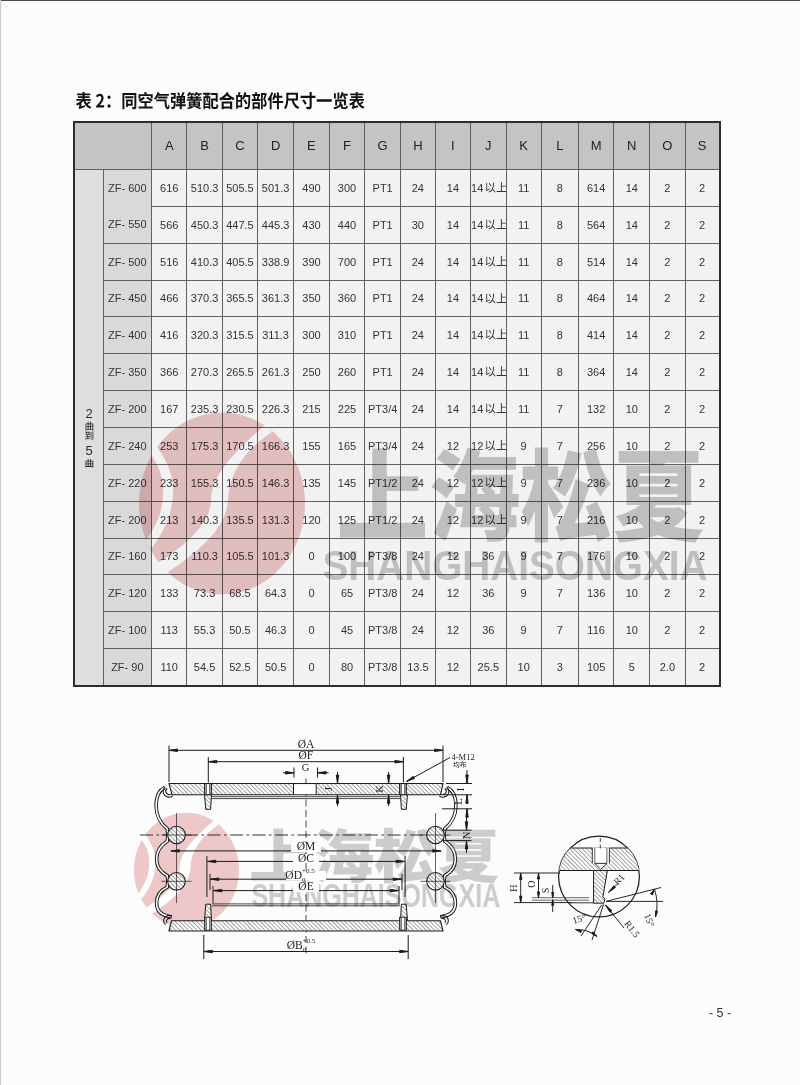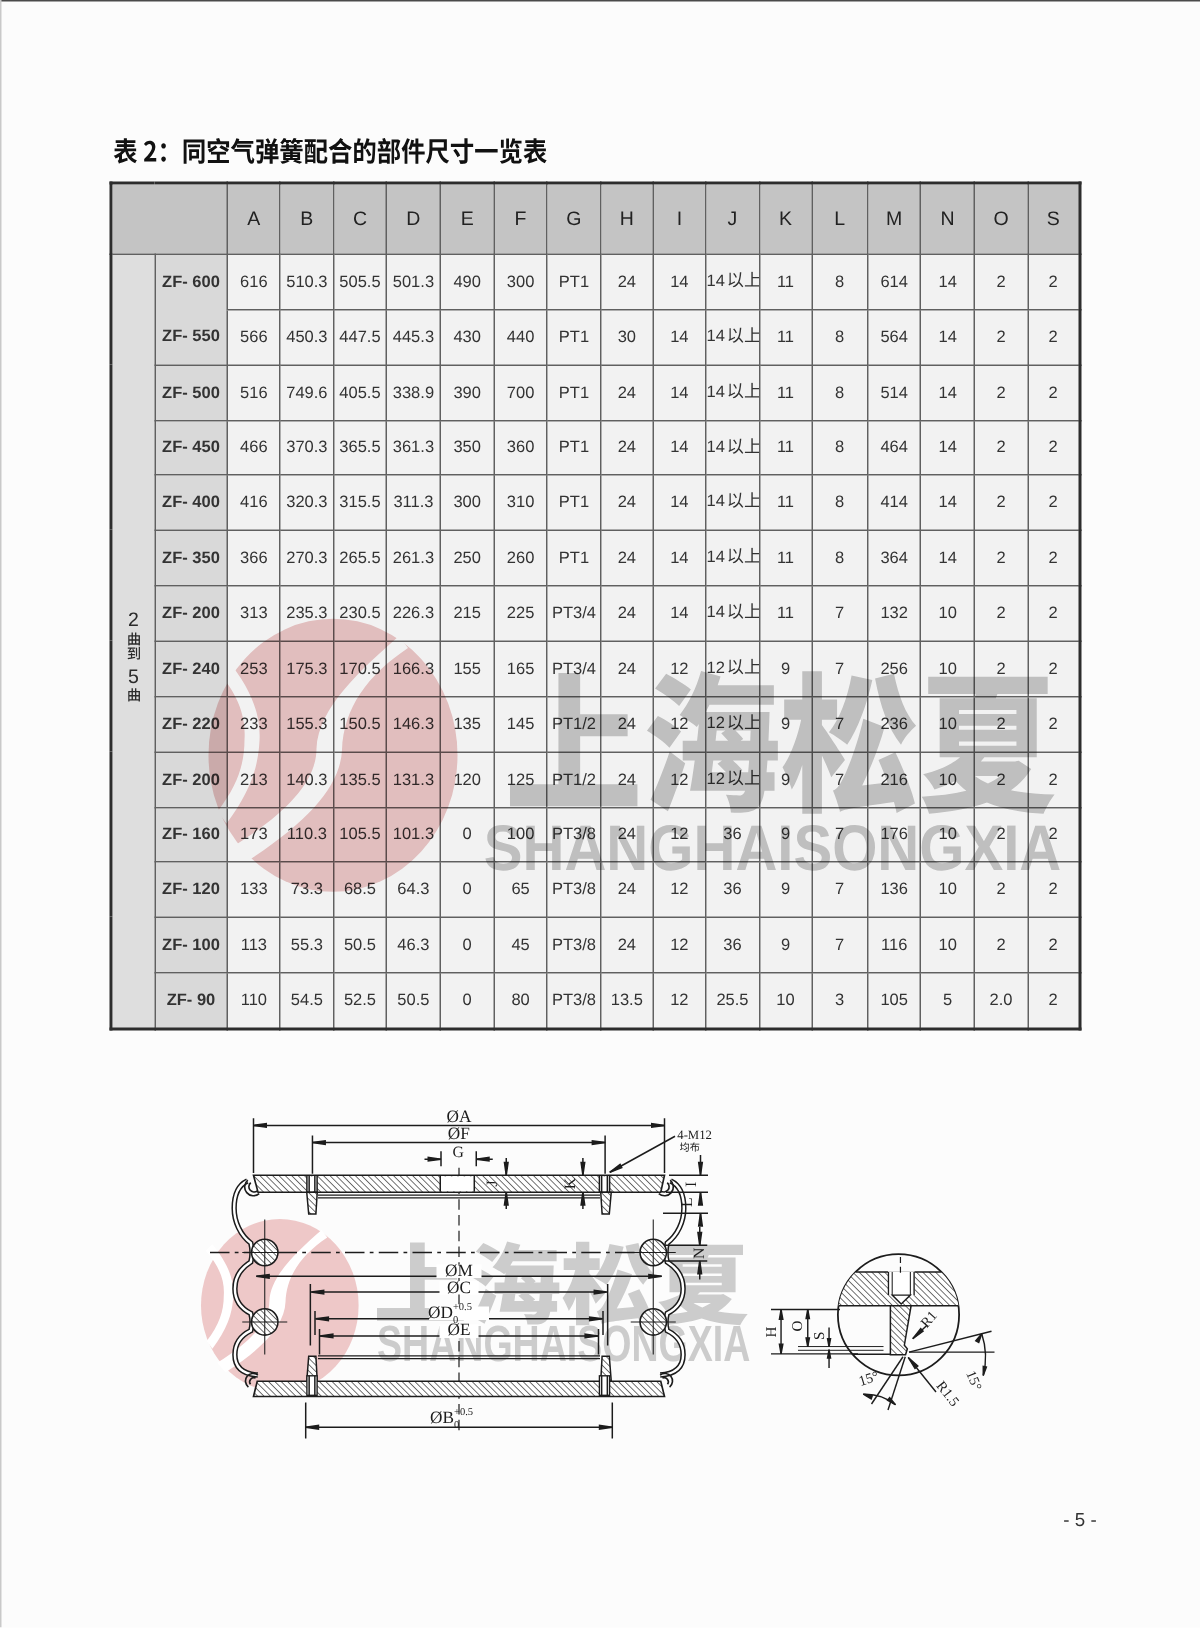--- a/index.html
+++ b/index.html
@@ -2,21 +2,21 @@
 <html><head><meta charset="utf-8"><style>
 html,body{margin:0;padding:0}
 body{width:800px;height:1085px;background:#fcfcfc;position:relative;overflow:hidden;
  font-family:"Liberation Sans",sans-serif;}
 #tbl{position:absolute;left:73px;top:121px;border-collapse:collapse;table-layout:fixed;width:646px;}
 #tbl td{border:1px solid #606060;text-align:center;vertical-align:middle;
  font-size:11px;color:#333;background:#f2f2f2;padding:0;overflow:hidden;white-space:nowrap;}
 #tbl{border:2px solid #2d2d2d;}
 #tbl tr.h td{background:#c4c4c4 !important;height:45.5px;font-size:13px;color:#222;}
 #tbl td.c1{background:#dedede;}
-#tbl td.zf{background:#d9d9d9;font-weight:bold;}
+#tbl td.zf{background:#d9d9d9;}
 
 #tbl tr td{height:36px;}
 #tbl td.nb{border-bottom-style:hidden;}
 #tbl tr.s td{height:35px;}
 svg.ys{vertical-align:-1.5px;margin-left:2px}
 .wm{position:absolute;mix-blend-mode:multiply;}
 </style></head><body>
 
 <div style="position:absolute;left:0;top:0;width:800px;height:1px;background:#4a4a4a"></div>
 
@@ -120,21 +120,21 @@
         <td>11</td>
         <td>8</td>
         <td>564</td>
         <td>14</td>
         <td>2</td>
         <td>2</td>
       </tr>
 <tr>
         <td class="zf">ZF- 500</td>
         <td>516</td>
-        <td>749.6</td>
+        <td>410.3</td>
         <td>405.5</td>
         <td>338.9</td>
         <td>390</td>
         <td>700</td>
         <td>PT1</td>
         <td>24</td>
         <td>14</td>
         <td>14<svg class="ys" width="23" height="11" viewBox="1 -9.2 21 10.5">
             <path d="M4.1 -7.8C4.8 -7.0 5.5 -5.9 5.8 -5.2L6.5 -5.6C6.2 -6.3 5.5 -7.4 4.8 -8.2ZM8.4 -8.8C8.1 -3.9 7.3 -1.2 3.8 0.2C4.0 0.4 4.3 0.8 4.4 0.9C5.9 0.3 7.0 -0.6 7.7 -1.8C8.5 -0.9 9.5 0.1 9.9 0.8L10.6 0.3C10.1 -0.5 9.0 -1.6 8.1 -2.5C8.8 -4.1 9.1 -6.1 9.3 -8.8ZM1.6 -0.2C1.8 -0.5 2.2 -0.7 5.4 -2.2C5.4 -2.4 5.2 -2.8 5.2 -3.0L2.6 -1.8V-8.4H1.8V-1.9C1.8 -1.4 1.3 -1.0 1.1 -0.9C1.2 -0.7 1.5 -0.4 1.6 -0.2Z M15.7 -9.1V-0.5H11.6V0.4H21.4V-0.5H16.6V-4.9H20.7V-5.7H16.6V-9.1Z" fill="#333"></path>
           </svg></td>
@@ -203,21 +203,21 @@
           </svg></td>
         <td>11</td>
         <td>8</td>
         <td>364</td>
         <td>14</td>
         <td>2</td>
         <td>2</td>
       </tr>
 <tr>
         <td class="zf">ZF- 200</td>
-        <td>313</td>
+        <td>167</td>
         <td>235.3</td>
         <td>230.5</td>
         <td>226.3</td>
         <td>215</td>
         <td>225</td>
         <td>PT3/4</td>
         <td>24</td>
         <td>14</td>
         <td>14<svg class="ys" width="23" height="11" viewBox="1 -9.2 21 10.5">
             <path d="M4.1 -7.8C4.8 -7.0 5.5 -5.9 5.8 -5.2L6.5 -5.6C6.2 -6.3 5.5 -7.4 4.8 -8.2ZM8.4 -8.8C8.1 -3.9 7.3 -1.2 3.8 0.2C4.0 0.4 4.3 0.8 4.4 0.9C5.9 0.3 7.0 -0.6 7.7 -1.8C8.5 -0.9 9.5 0.1 9.9 0.8L10.6 0.3C10.1 -0.5 9.0 -1.6 8.1 -2.5C8.8 -4.1 9.1 -6.1 9.3 -8.8ZM1.6 -0.2C1.8 -0.5 2.2 -0.7 5.4 -2.2C5.4 -2.4 5.2 -2.8 5.2 -3.0L2.6 -1.8V-8.4H1.8V-1.9C1.8 -1.4 1.3 -1.0 1.1 -0.9C1.2 -0.7 1.5 -0.4 1.6 -0.2Z M15.7 -9.1V-0.5H11.6V0.4H21.4V-0.5H16.6V-4.9H20.7V-5.7H16.6V-9.1Z" fill="#333"></path>

